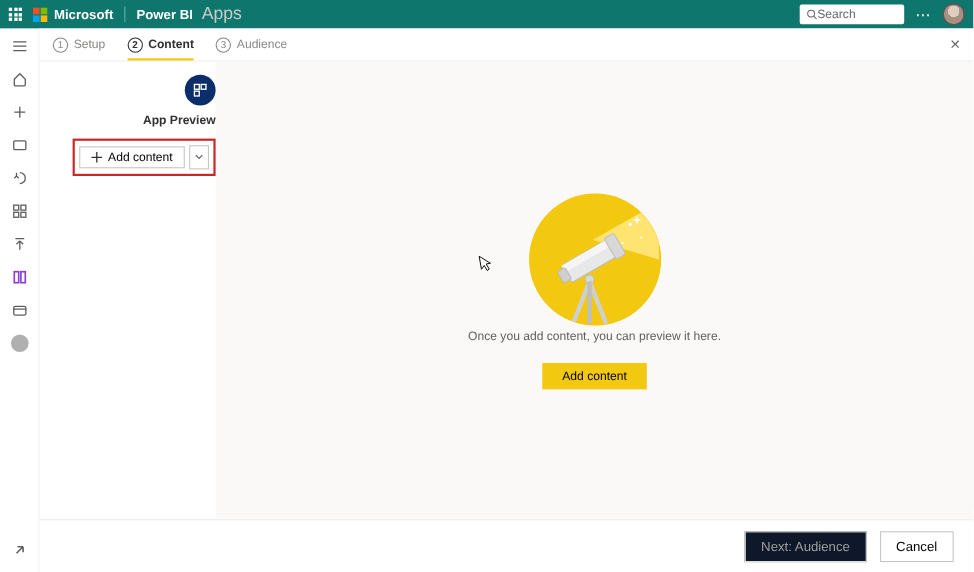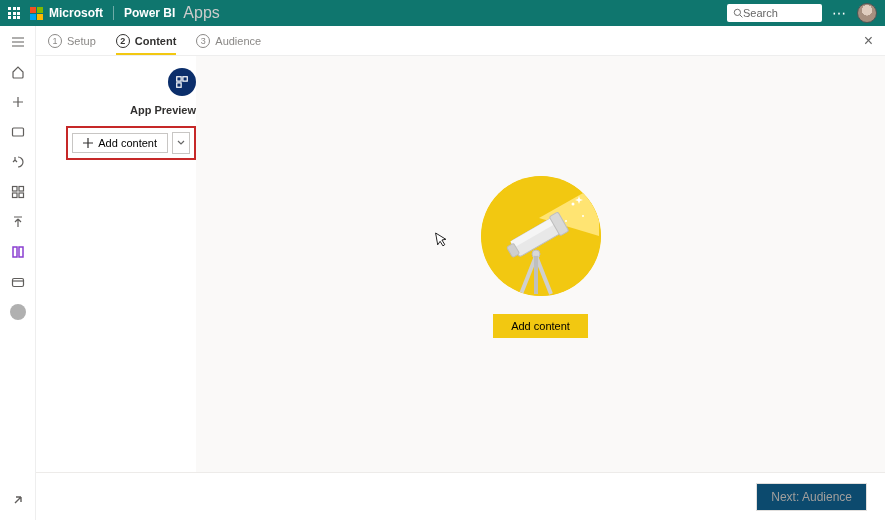--- a/index.html
+++ b/index.html
@@ -174,21 +174,21 @@
     
     .footer {
       height:48px; background:#fff; border-top:1px solid #edebe9;
       display:flex; align-items:center; justify-content:flex-end;
       gap:12px; padding: 0 18px;
     }
     .btn {
       font-size:12px; padding:6px 14px; border:1px solid #c8c6c4;
       background:#fff; cursor:pointer;
     }
-    .btn.disabled { color:#a19f9d; border-color:#e1dfdd; background:#0c4a6e; cursor:default; }
+    .btn.disabled { color:#a19f9d; border-color:#e1dfdd; background:#0f172a; cursor:default; }
   </style>
 </head>
 <body>
 
 <div class="top-header">
   <div class="waffle">
     <span></span>
       <span></span>
       <span></span>
       <span></span>
@@ -362,20 +362,22 @@
             </g>
 
             <circle cx="55" cy="78" r="4" fill="#d8d8d8" stroke="#bdbdbd"></circle>
             <line x1="55" y1="80" x2="40" y2="118" stroke="#cfcfcf" stroke-width="4"></line>
             <line x1="55" y1="80" x2="70" y2="118" stroke="#cfcfcf" stroke-width="4"></line>
             <line x1="55" y1="80" x2="55" y2="118" stroke="#bfbfbf" stroke-width="4"></line>
           </g>
         </svg>
       </div>
 
+      <div class="empty-sub">Once you add content, you can preview it here.</div>
       <button class="empty-btn">Add content</button>
     </div>
   </div>
 
   <div class="footer">
     <button class="btn disabled">Next: Audience</button>
+    <button class="btn">Cancel</button>
   </div>
 </div>
 
 </body></html>

